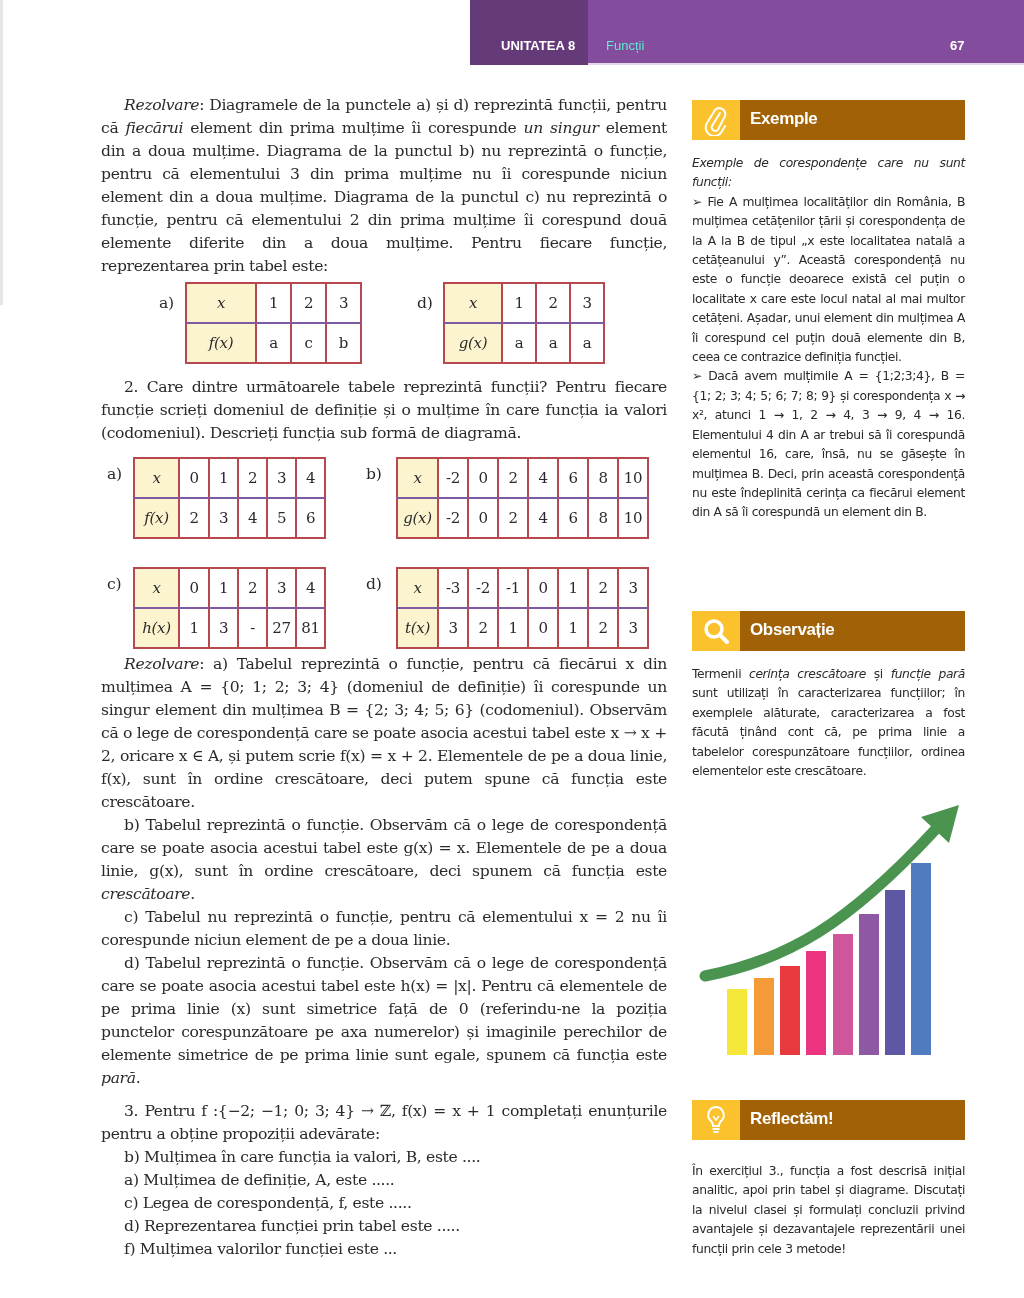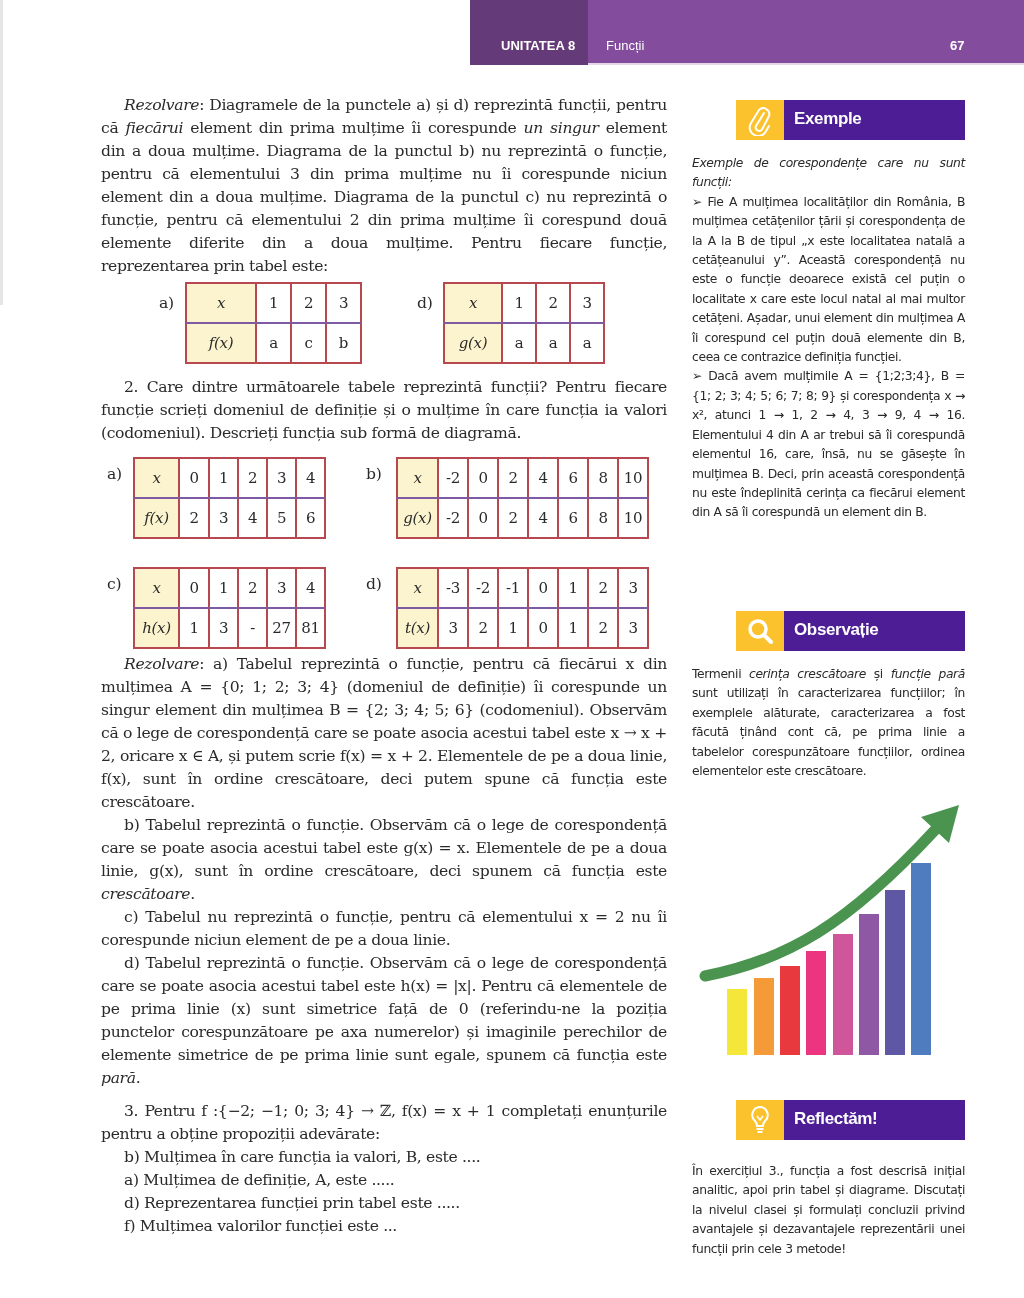--- a/index.html
+++ b/index.html
@@ -4,39 +4,39 @@
 <style>
   * { box-sizing: border-box; margin: 0; padding: 0; }
   html, body { width: 1024px; height: 1298px; background: #ffffff; overflow: hidden; }
   body { position: relative; font-family: "DejaVu Serif", serif; color: #2a2a2a; }
 
   .left-shadow { position: absolute; left: 0; top: 0; width: 3px; height: 305px; background: #e6e6e6; }
 
   
   .header { position: absolute; left: 470px; top: 0; width: 554px; height: 65px; background: #834c9c; border-bottom: 2px solid #e4d8ea; }
   .header .unit { position: absolute; left: 0; top: 0; width: 118px; height: 65px; background: #653a78; color: #fff; font-family: "Liberation Sans", sans-serif; font-weight: bold; font-size: 13px; padding: 38px 0 0 31px; letter-spacing: 0px; }
-  .header .chapter { position: absolute; left: 136px; top: 38px; color: #ffffff; font-family: "Liberation Sans", sans-serif; font-size: 13px; }
+  .header .chapter { position: absolute; left: 136px; top: 38px; color: #5eead4; font-family: "Liberation Sans", sans-serif; font-size: 13px; }
   .header .pagenum { position: absolute; left: 480px; top: 38px; color: #fff; font-family: "Liberation Sans", sans-serif; font-weight: bold; font-size: 13px; }
 
   
   .main { position: absolute; left: 101px; top: 94px; width: 566px; font-size: 15.6px; line-height: 23px; text-align: justify; font-family: "DejaVu Serif", serif; letter-spacing: -0.35px; }
   .main p { text-indent: 23px; }
   .main p.list { text-indent: 0; padding-left: 23px; }
   .main i { font-style: italic; }
 
   .tbl-row { position: relative; height: 100px; }
   .tbl-label { position: absolute; font-size: 15.6px; }
   table.ft { position: absolute; border-collapse: collapse; font-size: 15px; }
   table.ft td { border: 2px solid #b8484f; text-align: center; vertical-align: middle; font-family: "DejaVu Serif", serif; }
   table.ft td.hd { background: #fcf4cf; font-style: italic; }
   table.ft tr.r1 td { border-bottom-color: #7f5aa0; }
 
   
   .side { position: absolute; left: 692px; width: 273px; font-family: "DejaVu Sans", sans-serif; font-size: 12.3px; line-height: 19.4px; color: #2a2a2a; text-align: justify; letter-spacing: -0.35px; }
-  .box-head { position: relative; height: 40px; background: #4c1d95; margin-left: 44px; }
+  .box-head { position: relative; height: 40px; background: #a16207; }
   .box-head .ico { position: absolute; left: 0; top: 0; width: 48px; height: 40px; background: #fcc22d; display: flex; align-items: center; justify-content: center; }
   .box-head .ttl { position: absolute; left: 58px; top: 9px; color: #fff; font-family: "Liberation Sans", sans-serif; font-weight: bold; font-size: 17px; }
   .side i { font-style: italic; }
 
   .chart-illu { position: absolute; left: 697px; top: 795px; width: 270px; height: 265px; }
 </style>
 </head>
 <body>
 
 <div class="left-shadow"></div>
@@ -188,20 +188,21 @@
   </div>
 
   <p><i>Rezolvare</i><span>: a) Tabelul reprezintă o funcție, pentru că fiecărui x din mulțimea A = {0; 1; 2; 3; 4} (domeniul de definiție) îi corespunde un singur element din mulțimea B = {2; 3; 4; 5; 6} (codomeniul). Observăm că o lege de corespondență care se poate asocia acestui tabel este x → x + 2, oricare x ∈ A, și putem scrie f(x) = x + 2. Elementele de pe a doua linie, f(x), sunt în ordine crescătoare, deci putem spune că funcția este crescătoare.</span></p>
   <p><span>b) Tabelul reprezintă o funcție. Observăm că o lege de corespondență care se poate asocia acestui tabel este g(x) = x. Elementele de pe a doua linie, g(x), sunt în ordine crescătoare, deci spunem că funcția este </span><i>crescătoare</i><span>.</span></p>
   <p>c) Tabelul nu reprezintă o funcție, pentru că elementului x = 2 nu îi corespunde niciun element de pe a doua linie.</p>
   <p><span>d) Tabelul reprezintă o funcție. Observăm că o lege de corespondență care se poate asocia acestui tabel este h(x) = |x|. Pentru că elementele de pe prima linie (x) sunt simetrice față de 0 (referindu-ne la poziția punctelor corespunzătoare pe axa numerelor) și imaginile perechilor de elemente simetrice de pe prima linie sunt egale, spunem că funcția este </span><i>pară</i><span>.</span></p>
 
   <p style="margin-top:10px;">3. Pentru f :{−2; −1; 0; 3; 4} → ℤ, f(x) = x + 1 completați enunțurile pentru a obține propoziții adevărate:</p>
   <p class="list">b) Mulțimea în care funcția ia valori, B, este ....</p>
   <p class="list">a) Mulțimea de definiție, A, este .....</p>
+  <p class="list">c) Legea de corespondență, f, este .....</p>
   <p class="list">d) Reprezentarea funcției prin tabel este .....</p>
   <p class="list">f) Mulțimea valorilor funcției este ...</p>
 
 </div>
 
 <div class="side" style="top:100px;">
   <div class="box-head">
     <div class="ico">
       <svg width="26" height="32" viewBox="0 0 26 32">
           <path d="M17 9 L9 22 a3.5 3.5 0 0 0 6 3.5 L22 12 a6 6 0 0 0 -10 -6 L4 19 a8.5 8.5 0 0 0 14.5 9 L22 22" fill="none" stroke="#fff" stroke-width="2" stroke-linecap="round"></path>

